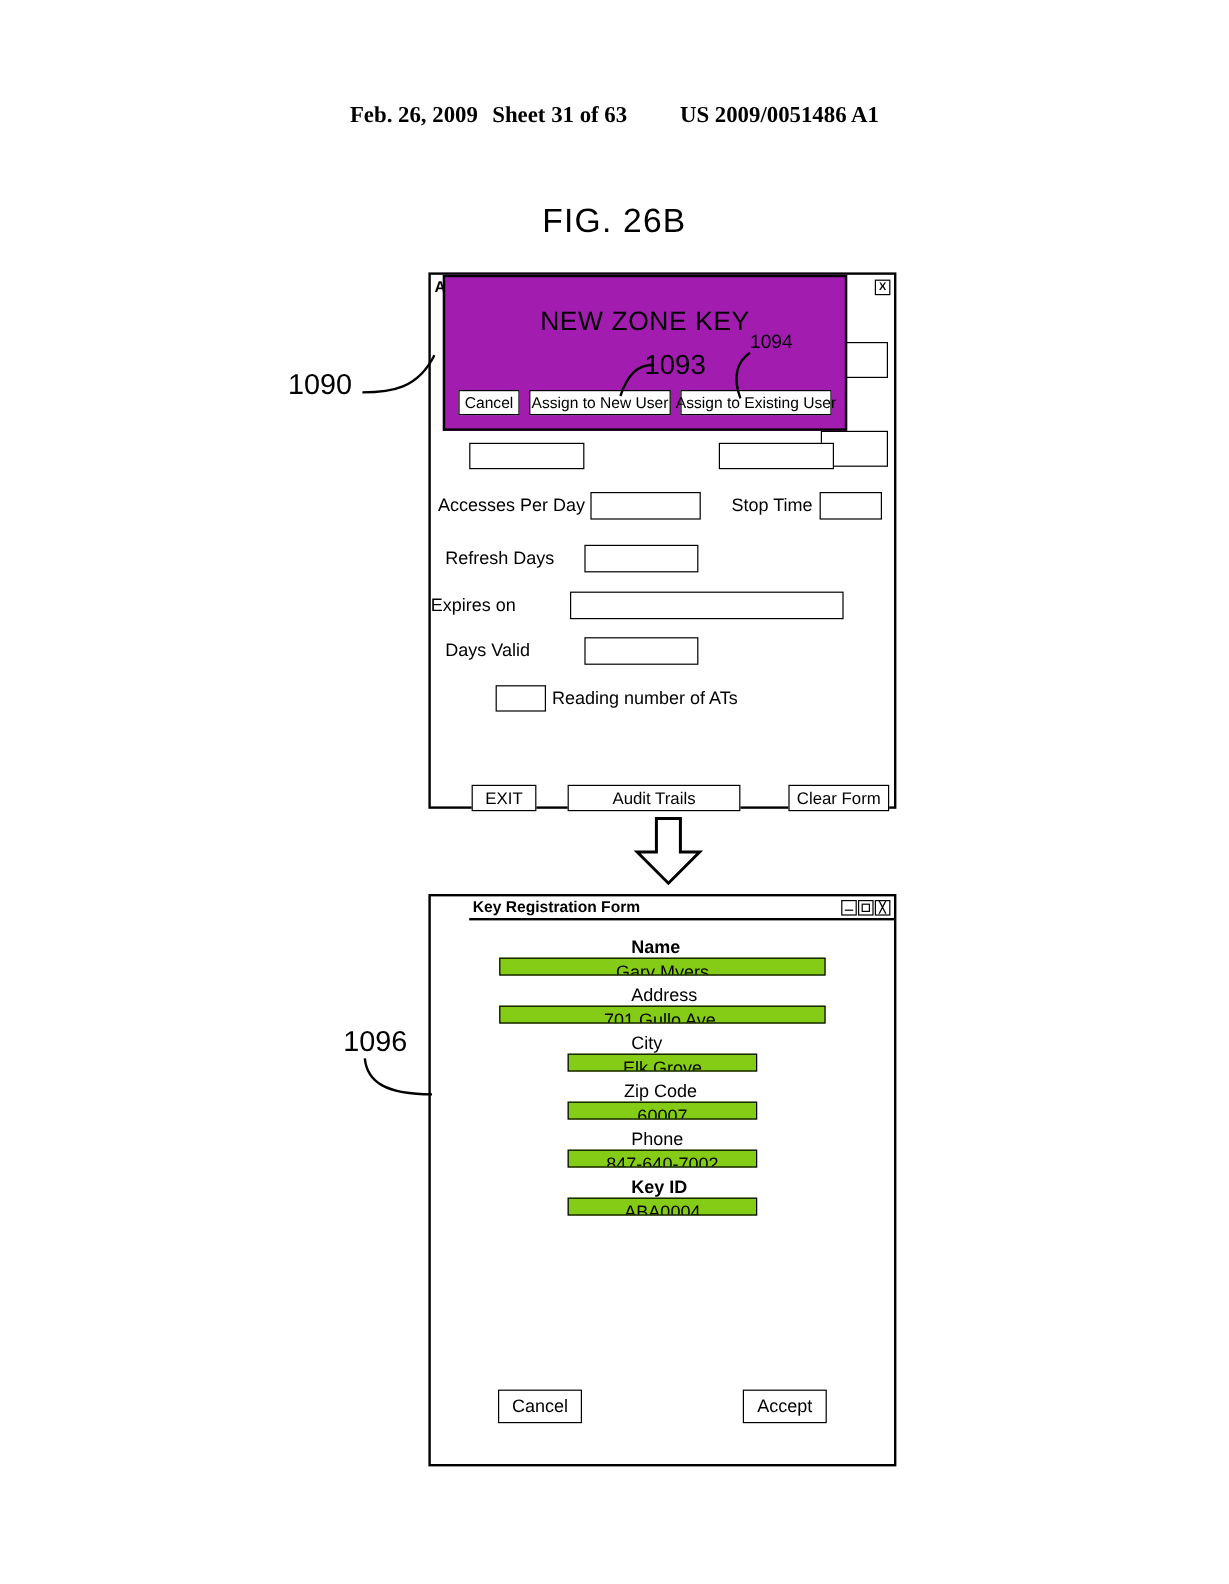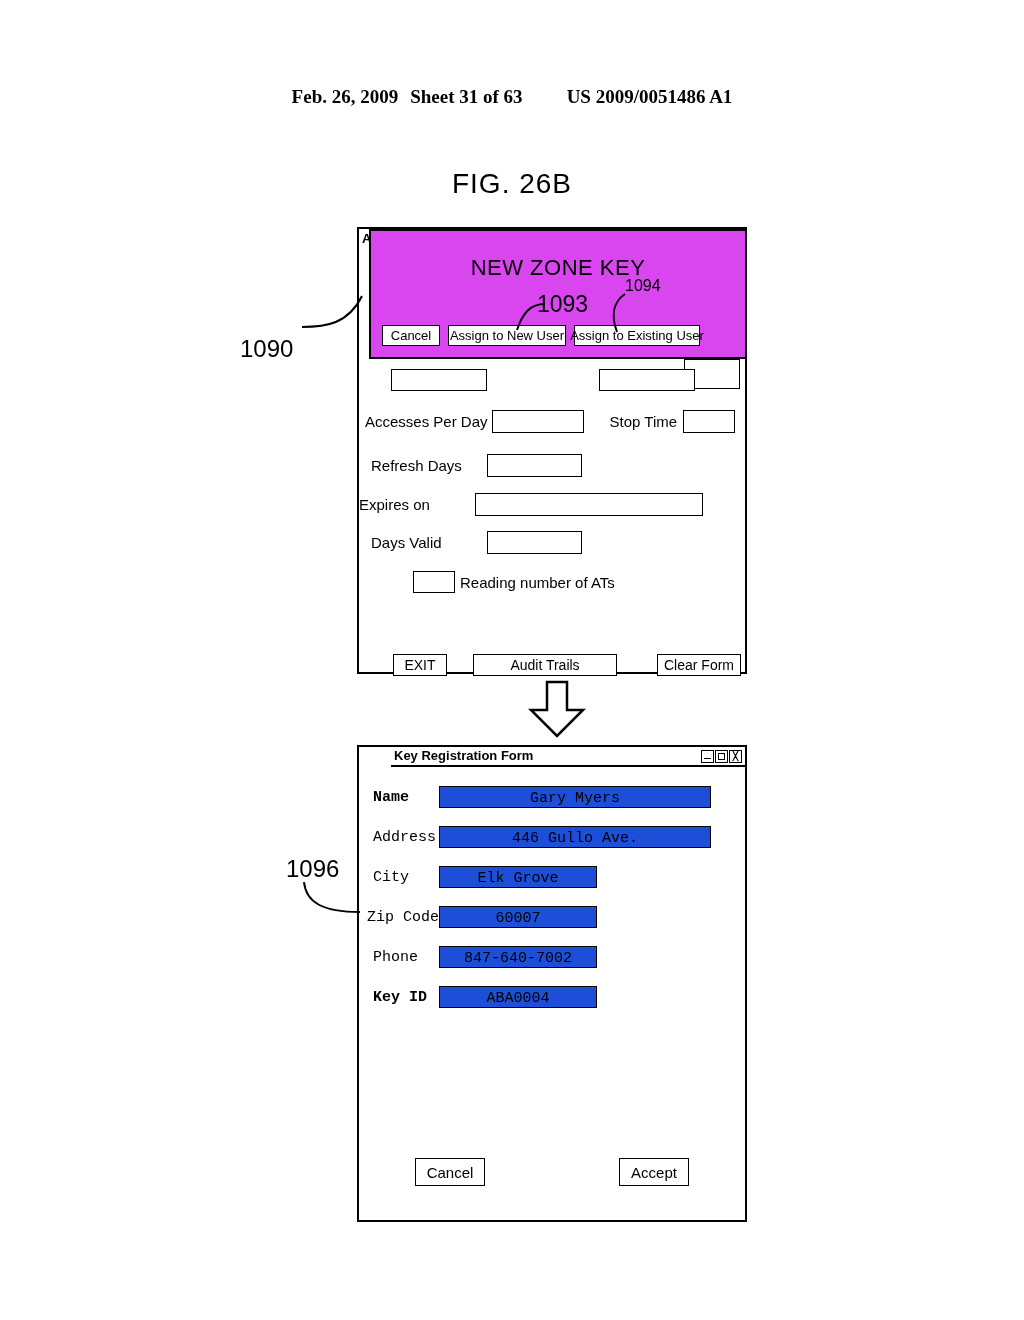--- a/index.html
+++ b/index.html
@@ -172,23 +172,23 @@
     bottom: 0;
     width: 100%;
     height: 40px;
   }
 
   
   #zone-key-modal {
     position: absolute;
     left: 369px;
     top: 229px;
-    width: 378px;
+    width: 337px;
     height: 130px;
-    background: #d946ef;
+    background: #a21caf;
     border: 2px solid #000000;
     box-sizing: border-box;
     z-index: 30;
     text-decoration: underline;
   }
   #zone-key-modal .modal-title {
     position: absolute;
     top: 24px;
     left: 0;
     width: 100%;
@@ -223,33 +223,34 @@
     left: 0;
     top: 34px;
     width: 100%;
   }
   .krf-row {
     display: flex;
     align-items: center;
     height: 32px;
     margin-bottom: 8px;
     font-size: 15px;
-    font-family: Liberation Mono, monospace;
+    font-family: Liberation Sans, sans-serif;
+    flex-direction: column;
   }
   .krf-row .krf-label {
     width: 80px;
     padding-left: 14px;
     box-sizing: border-box;
     text-align: left;
     white-space: nowrap;
   }
   .krf-row .krf-label.bold { font-weight: bold; }
   .krf-row .krf-value {
     border: 1.6px solid #000;
-    background: #1d4ed8;
+    background: #84cc16;
     box-sizing: border-box;
     height: 22px;
     line-height: 24px;
     text-align: center;
     font-size: 15px;
     overflow: hidden;
     white-space: nowrap;
   }
   .krf-actions {
     position: absolute;
@@ -390,21 +391,21 @@
 
   <div class="krf-rows">
 
     <div class="krf-row">
       <span class="krf-label bold">Name</span>
       <span class="krf-value" style="width:272px;">Gary Myers</span>
     </div>
 
     <div class="krf-row">
       <span class="krf-label">Address</span>
-      <span class="krf-value" style="width:272px;">446 Gullo Ave.</span>
+      <span class="krf-value" style="width:272px;">701 Gullo Ave.</span>
     </div>
 
     <div class="krf-row">
       <span class="krf-label">City</span>
       <span class="krf-value" style="width:158px;">Elk Grove</span>
     </div>
 
     <div class="krf-row">
       <span class="krf-label" style="padding-left:8px;">Zip Code</span>
       <span class="krf-value" style="width:158px;">60007</span>
@@ -425,21 +426,21 @@
   <div class="krf-actions">
     <div class="btn">
       <span>Cancel</span>
     </div>
     <div class="btn">
       <span>Accept</span>
     </div>
   </div>
 </div>
 
-<div class="ref-num" style="left: 240px; top: 307px; margin-top: 28px;">1090</div>
+<div class="ref-num" style="left: 240px; top: 307px;">1090</div>
 <svg class="leader" style="left: 300px; top: 280px; width: 80px; height: 60px;" viewBox="0 0 80 60">
   <path d="M2,47 C 26,47 48,44 62,16" fill="none" stroke="#000" stroke-width="2"></path>
 </svg>
 
 <div class="ref-num" style="left: 537px; top: 291px; font-size: 23px;">1093</div>
 <svg class="leader" style="left: 503px; top: 300px; width: 44px; height: 34px;" viewBox="0 0 44 34">
   <path d="M42,4 C 28,4 20,12 14,30" fill="none" stroke="#000" stroke-width="2"></path>
 </svg>
 
 <div class="ref-num" style="left: 625px; top: 277px; font-size: 16px;">1094</div>

